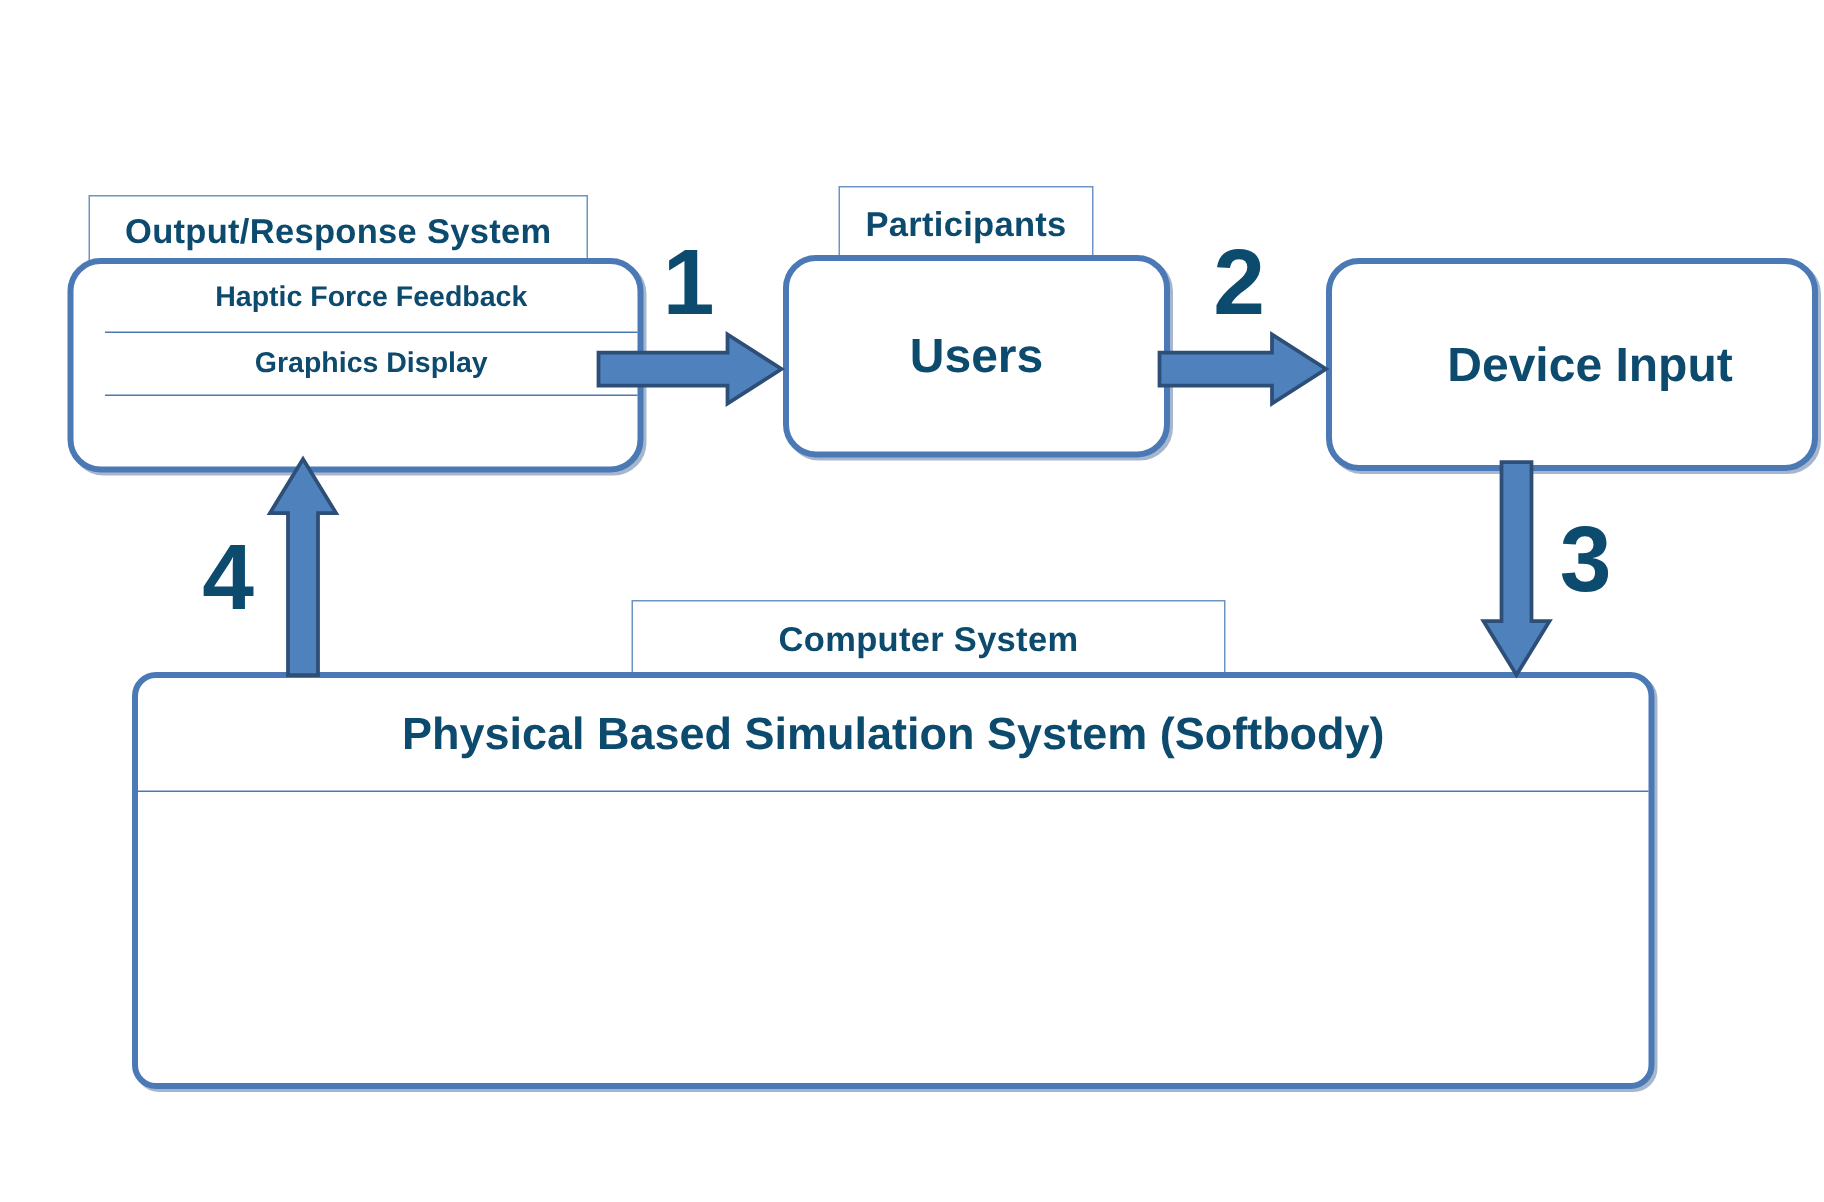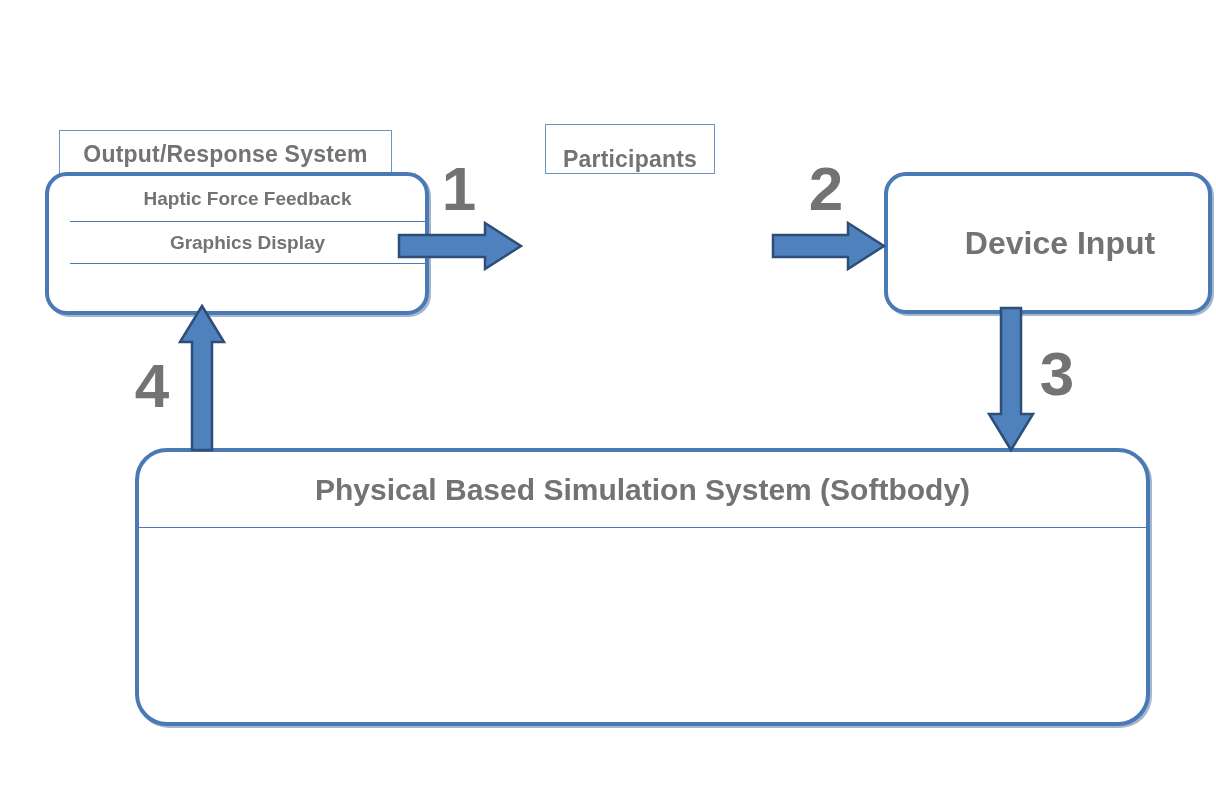--- a/index.html
+++ b/index.html
@@ -2,21 +2,21 @@
 <html><head>
 <meta charset="utf-8">
 <style>
   html, body { margin: 0; padding: 0; background: #ffffff; }
   #stage {
     position: relative;
     width: 1216px;
     height: 801px;
     background: #ffffff;
     font-family: "Liberation Sans", sans-serif;
-    color: #737373;
+    color: #0c4a6e;
     overflow: hidden;
   }
   
   .label-box {
     position: absolute;
     background: #ffffff;
     border: 1.5px solid #6d95c4;
     z-index: 1;
     display: flex;
     align-items: center;
@@ -29,21 +29,21 @@
   .round-box {
     position: absolute;
     background: #ffffff;
     border: 4px solid #4a79b5;
     border-radius: 22px;
     box-shadow: 2px 2px 0 rgba(58, 96, 145, 0.45);
     z-index: 2;
     display: flex;
     flex-direction: column;
   }
-  .round-box.big { border-radius: 32px; margin-left: 47px; }
+  .round-box.big { border-radius: 16px; }
   .center-text {
     flex: 1;
     display: flex;
     align-items: center;
     justify-content: center;
     font-size: 32px;
     font-weight: 600;
   }
   .row {
     display: flex;
@@ -70,31 +70,37 @@
 </style>
 </head>
 <body>
 
 <div id="stage">
 
   <div class="label-box" style="left:59px; top:130px; width:331px; height:46px;">
     <span>Output/Response System</span>
   </div>
 
-  <div class="label-box" style="left:545px; top:124px; width:168px; height:48px;align-items:flex-end;">
+  <div class="label-box" style="left:559px; top:124px; width:168px; height:48px;">
     <span>Participants</span>
   </div>
 
 
+  <div class="label-box" style="left:421px; top:400px; width:394px; height:50px;">
+    <span>Computer System</span>
+  </div>
 
   <div class="round-box" style="left:45px; top:172px; width:355px; height:135px;padding-left:21px;">
     <div class="row bordered small-row" style="height:45px;">Haptic Force Feedback</div>
     <div class="row bordered small-row" style="height:41px;">Graphics Display</div>
   </div>
 
+  <div class="round-box" style="left:522px; top:170px; width:250px; height:127px;">
+    <div class="center-text">Users</div>
+  </div>
 
   <div class="round-box" style="left:884px; top:172px; width:296px; height:134px;padding-left:24px;">
     <div class="center-text">Device Input</div>
   </div>
 
   <div class="round-box big" style="left:88px; top:448px; width:1007px; height:270px;">
     <div class="row bordered big-row" style="height:75px;">Physical Based Simulation System (Softbody)</div>
   </div>
 
   <svg class="arrow-layer" width="1216" height="801" viewBox="0 0 1216 801">

